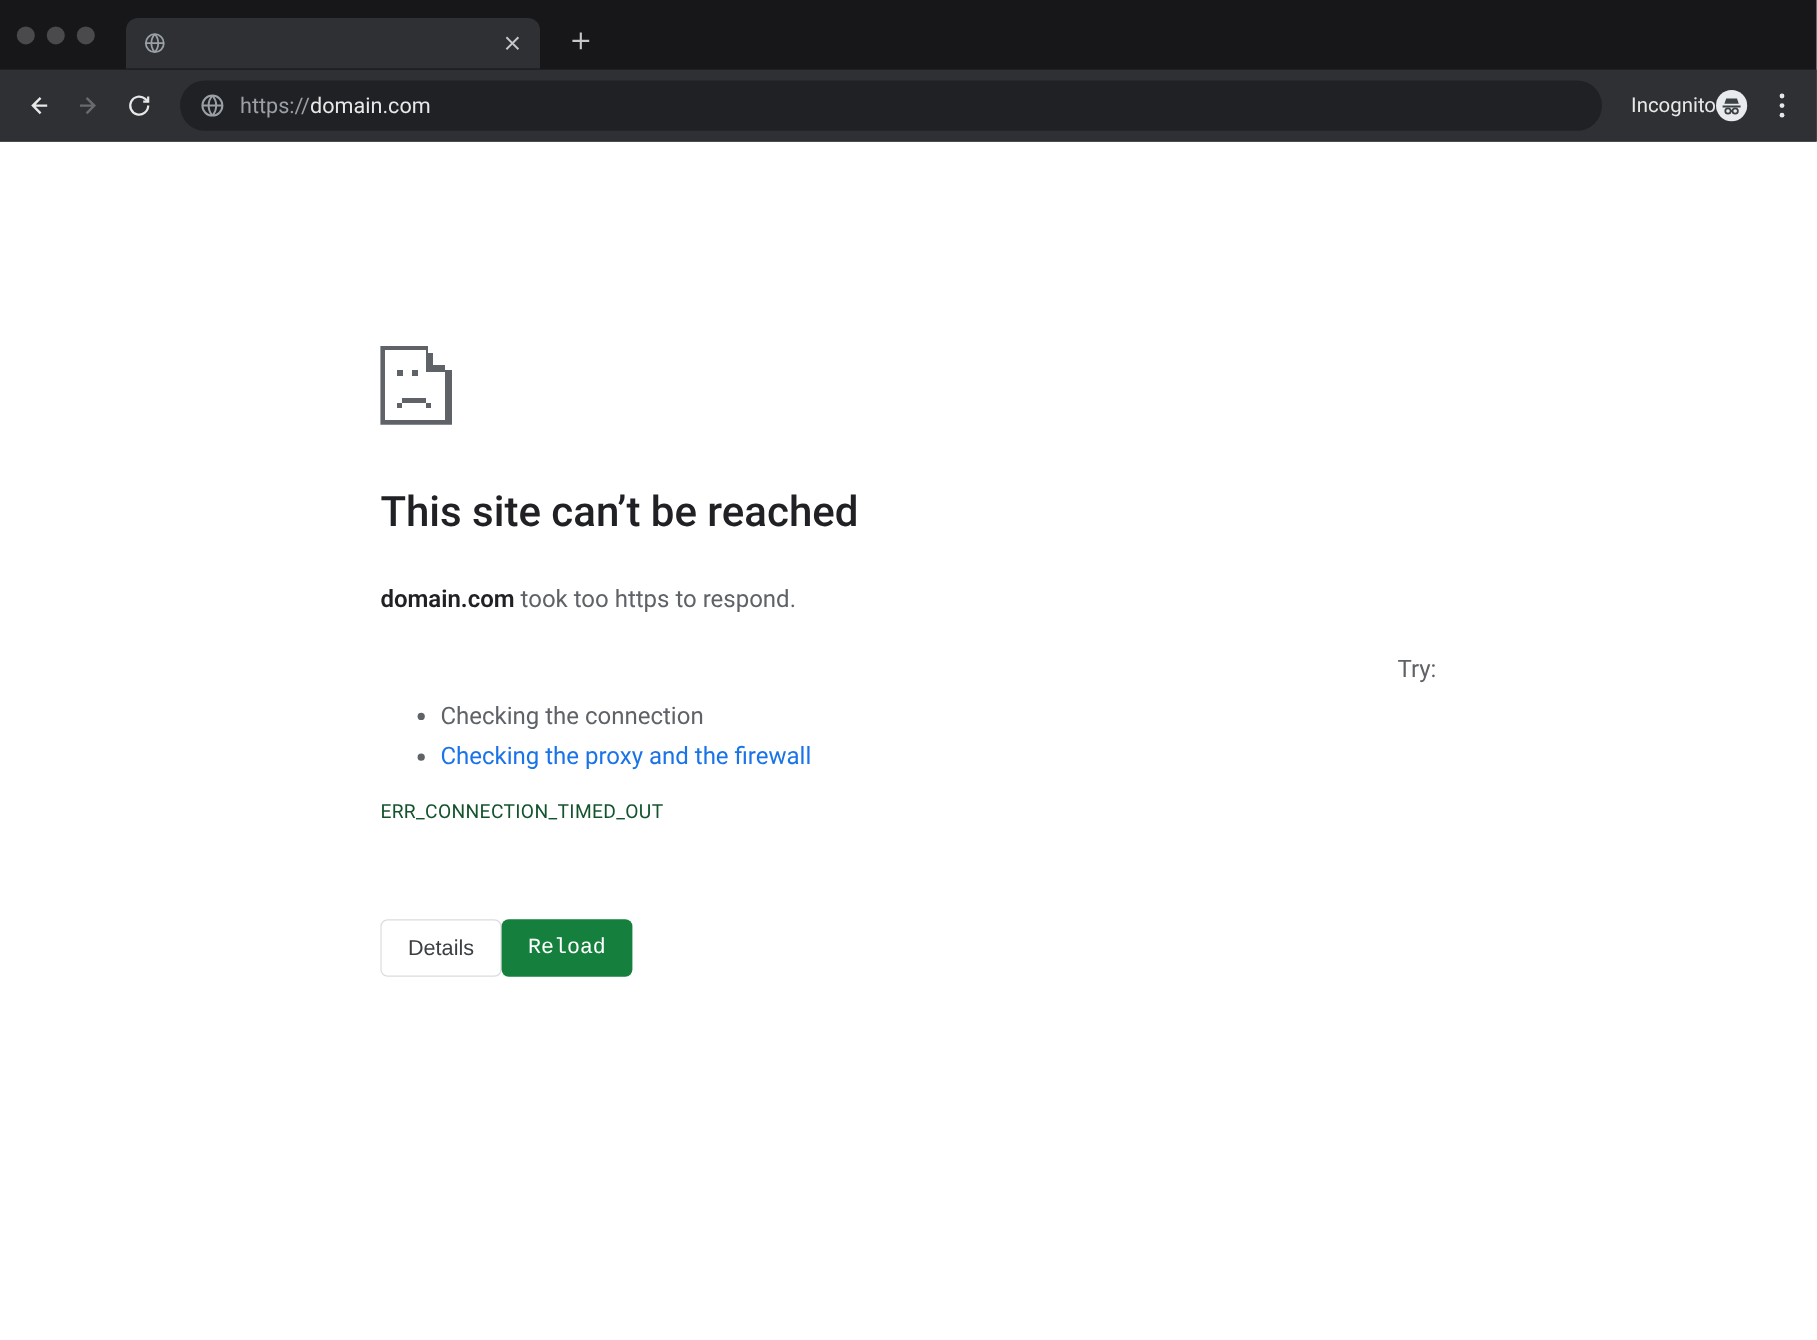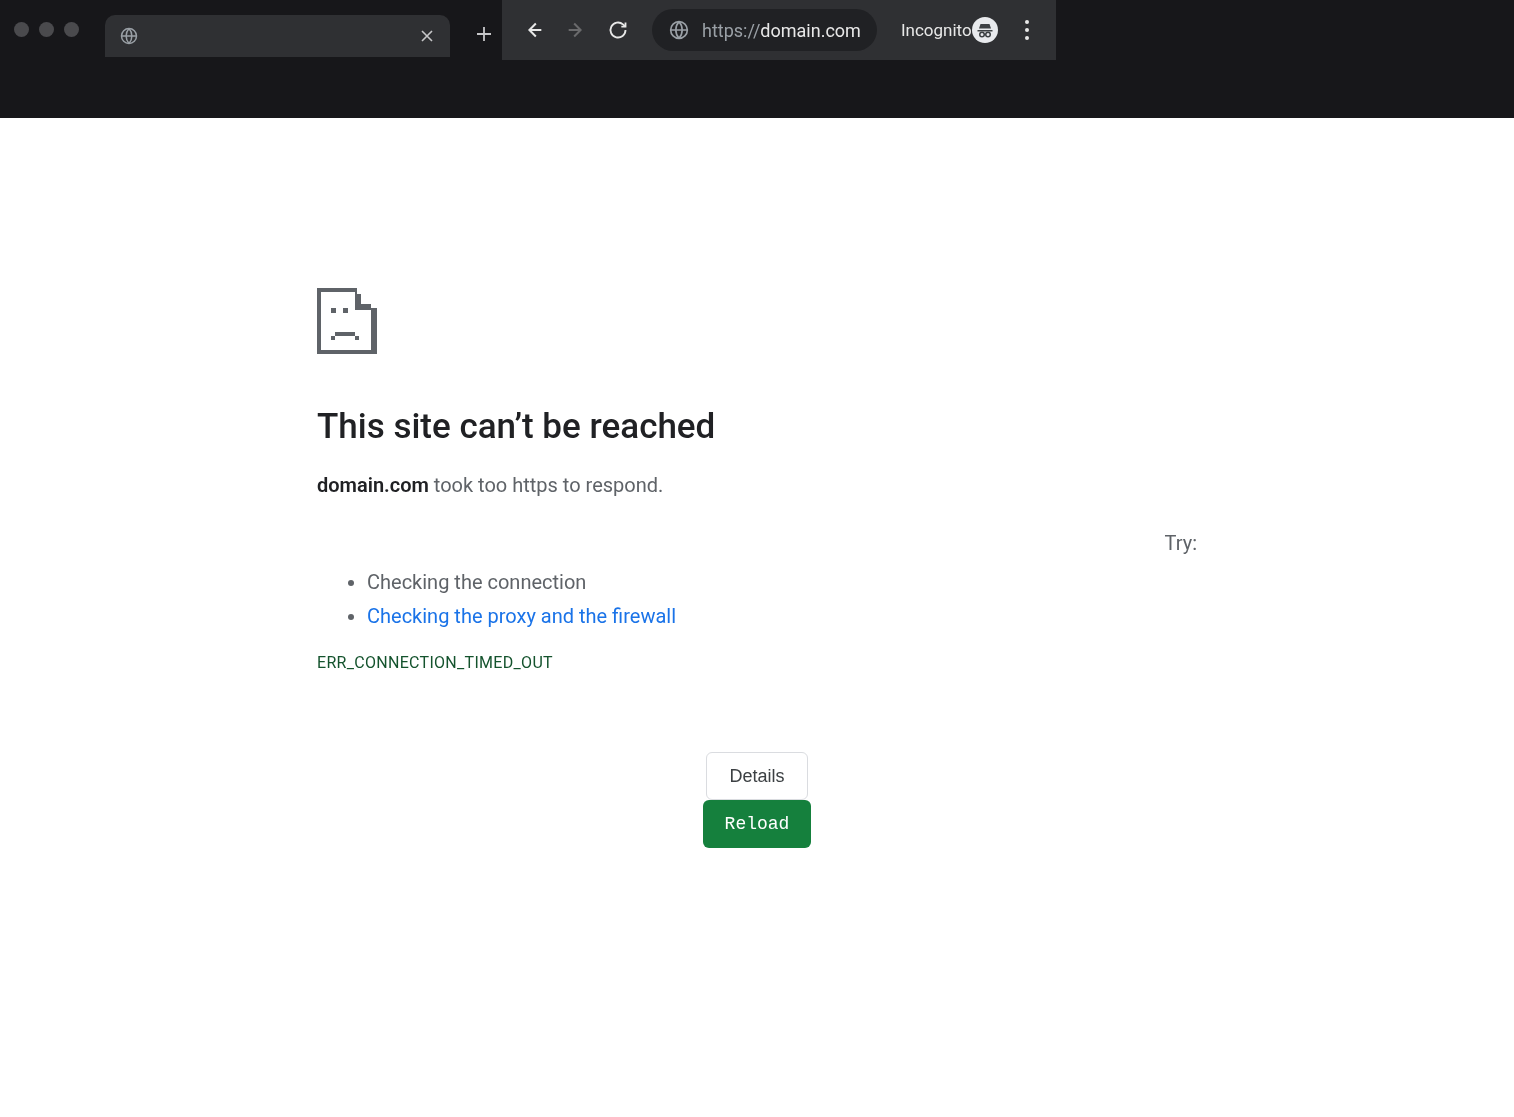--- a/index.html
+++ b/index.html
@@ -9,20 +9,21 @@
       height: 1117px;
       background: #fff;
       overflow: hidden;
     }
 
     
     .chrome {
       background: #17171a;
       height: 118px;
       display: flex;
+      flex-direction: column;
     }
 
     .tab-strip {
       height: 58px;
       display: flex;
       align-items: center;
       padding-left: 14px;
       gap: 6px;
     }
     .traffic-lights { display: flex; gap: 10px; margin-right: 20px; align-items:center; }
@@ -101,21 +102,21 @@
     .error-container {
       width: 880px;
       color:#202124;
     }
     .sad-icon { margin-bottom: 48px; }
 
     h1.error-heading {
       font-size: 35px;
       font-weight: 500;
       color:#202124;
-      margin-bottom: 26px;
+      margin-bottom: 40px;
     }
     .error-msg {
       font-size: 20px;
       color:#5f6368;
       margin-bottom: 34px;
     }
     .error-msg .host { color:#202124; font-weight:600; }
 
     .try {
       font-size: 20px;
@@ -132,21 +133,21 @@
       margin-bottom: 20px;
     }
     ul.suggestions a { color:#1a73e8; text-decoration:none; cursor:pointer;}
     .error-code {
       font-size: 16px;
       color:#14532d;
       margin-bottom: 80px;
       letter-spacing: .3px;
       margin-top: 16px;
     }
-    .buttons { display:flex; justify-content:space-between; align-items:center;flex-direction:column; }
+    .buttons { display:flex; justify-content:flex-start; align-items:center; }
     .btn {
       height: 48px;
       padding: 0 22px;
       border-radius: 6px;
       font-size: 18px;
       cursor:pointer;
       display:inline-flex;align-items:center;justify-content:center;
     }
     .btn.secondary {
       background:#fff; border:1px solid #dadce0; color:#1a73e8;

